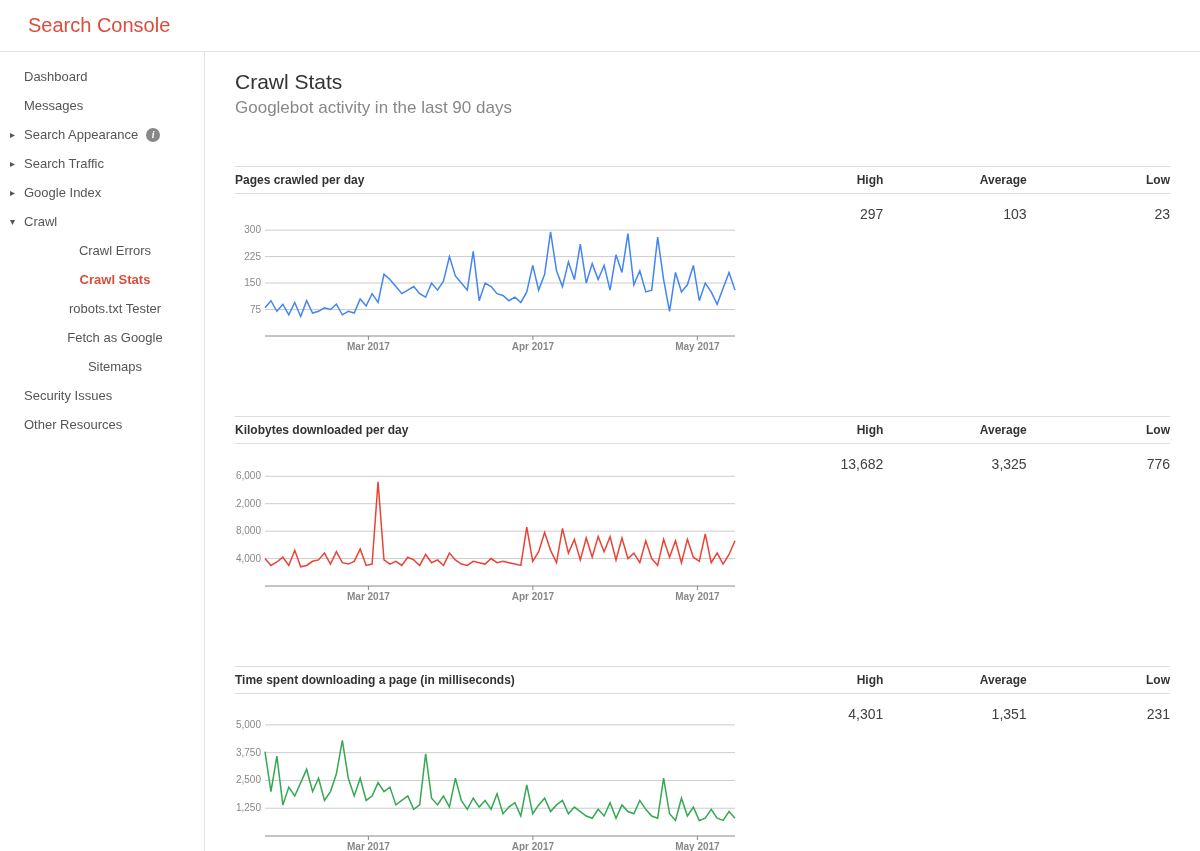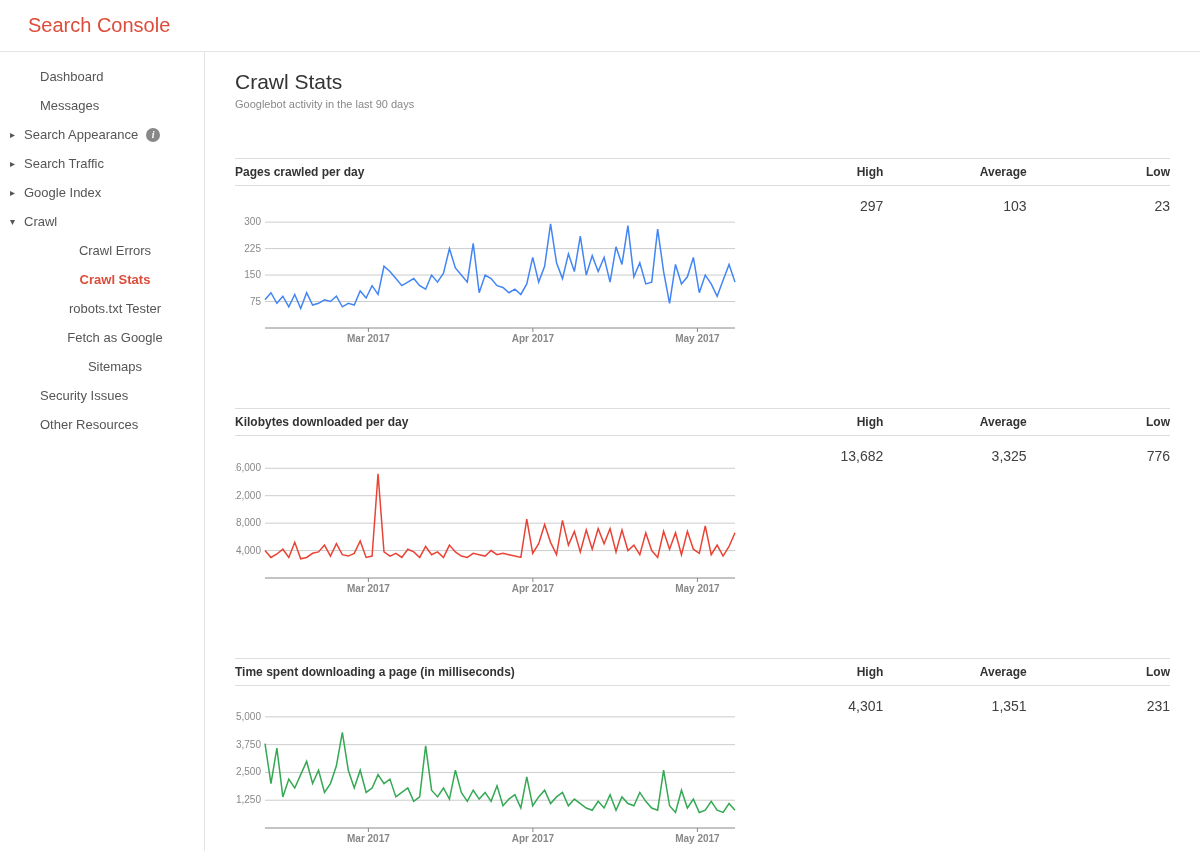--- a/index.html
+++ b/index.html
@@ -1,29 +1,29 @@
 <!DOCTYPE html>
 <html><head>
 <meta charset="utf-8">
 <style>
   * { box-sizing: border-box; margin: 0; padding: 0; }
   body { font-family: Arial, Helvetica, sans-serif; font-size: 13px; color: #555; background: #fff; }
   .header { padding: 14px 36px 14px 28px; border-bottom: 1px solid #e5e5e5; }
   .logo { font-size: 20px; color: #dd4b39; font-weight: 400; }
   .layout { display: flex; }
   .sidebar { width: 205px; border-right: 1px solid #e5e5e5; min-height: 800px; padding: 10px 0; }
-  .sidebar .item { display:flex; align-items:center; padding: 7px 10px 7px 40px; cursor: pointer; color:#555; font-size:13px; }
+  .sidebar .item { display:flex; align-items:center; padding: 7px 10px 7px 24px; cursor: pointer; color:#555; font-size:13px; }
   .sidebar .group-head { padding-left: 10px; display:flex; align-items:center; gap:4px; }
   .sidebar .group-head .caret { width:10px; display:inline-block; font-size:10px; color:#555; }
   .sidebar .subitem { padding-left: 36px; justify-content: center; }
   .sidebar .active { color:#dd4b39; font-weight:bold; }
   .info-icon { display:inline-flex; width:14px; height:14px; border-radius:50%; background:#888; color:#fff; font-size:10px; font-weight:bold; align-items:center; justify-content:center; margin-left:4px; font-family: Georgia, serif; font-style:italic;}
   .main { flex:1; padding: 18px 30px; }
   .page-title { font-size: 21px; color:#333; font-weight:400; margin-bottom:4px; }
-  .page-subtitle { font-size: 11px; color:#888; margin-bottom: 16px; }
+  .page-subtitle { font-size: 17px; color:#888; margin-bottom: 16px; }
   .section { margin-bottom: 60px; margin-top: 48px; }
   .section-row { display:flex; border-top:1px solid #ddd; border-bottom:1px solid #ddd; padding:6px 0;}
   .section-title { font-size:12px; font-weight:bold; color:#333; width: 505px; }
   .stats-head { flex:1; display:flex; }
   .stat-col { flex:1; text-align:right; font-size:12px; font-weight:bold; color:#333; }
   .stats-vals { display:flex; padding-top:12px; }
   .chart-col { width:505px; }
   .val-wrap { flex:1; display:flex; }
   .val-col { flex:1; text-align:right; font-size:14px; color:#404040; }
   svg.chart { display:block; }

